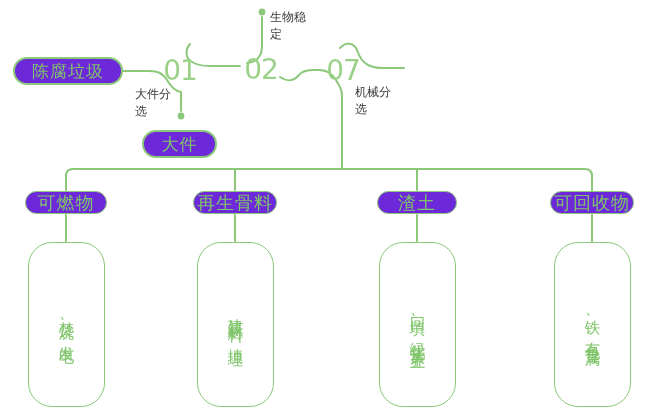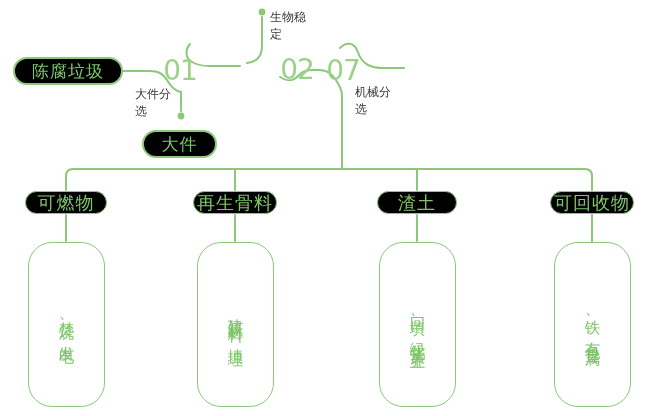--- a/index.html
+++ b/index.html
@@ -4,21 +4,21 @@
 <style>
   html,body{margin:0;padding:0;background:#ffffff;}
   body{font-family:"DejaVu Sans","Liberation Sans",sans-serif;}
   .canvas{
     position:relative;width:648px;height:416px;background:#ffffff;overflow:hidden;
   }
   svg.flow{position:absolute;left:0;top:0;z-index:0;}
 
   .pill{
     position:absolute;display:flex;align-items:center;justify-content:center;
-    border:2px solid #8CC87A;border-radius:16px;background:#000000;
+    border:2px solid #8CC87A;border-radius:16px;background:#6d28d9;
     color:#7EC469;font-size:17px;letter-spacing:1px;z-index:1;box-sizing:border-box;
   }
   .pill.small{
     border-width:1.7px;font-size:18px;border-radius:12px;letter-spacing:1px;color:#7EC469;
   }
   .stage-num{
     position:absolute;z-index:1;color:#9CD189;font-size:28px;letter-spacing:-1px;
     width:48px;text-align:center;line-height:28px;
   }
   .dark-label{
@@ -64,21 +64,21 @@
     </g>
     <circle cx="262" cy="12" r="3.4" fill="#8CC87A"></circle>
     <circle cx="181" cy="116" r="3.4" fill="#8CC87A"></circle>
   </svg>
 
   <div class="pill" style="left:13px;top:57px;width:110px;height:28px;">
     <span>陈腐垃圾</span>
   </div>
 
   <div class="stage-num" style="left:156px;top:57px;">01</div>
-  <div class="stage-num" style="left:237px;top:56px;margin-left:36px;">02</div>
+  <div class="stage-num" style="left:237px;top:56px;">02</div>
   <div class="stage-num" style="left:319px;top:57px;">07</div>
 
   <div class="dark-label" style="left:270px;top:9px;">生物稳定</div>
   <div class="dark-label" style="left:355px;top:84px;">机械分选</div>
   <div class="dark-label" style="left:135px;top:86px;">大件分选</div>
 
   <div class="pill" style="left:142px;top:130px;width:75px;height:28px;">
     <span>大件</span>
   </div>
 

